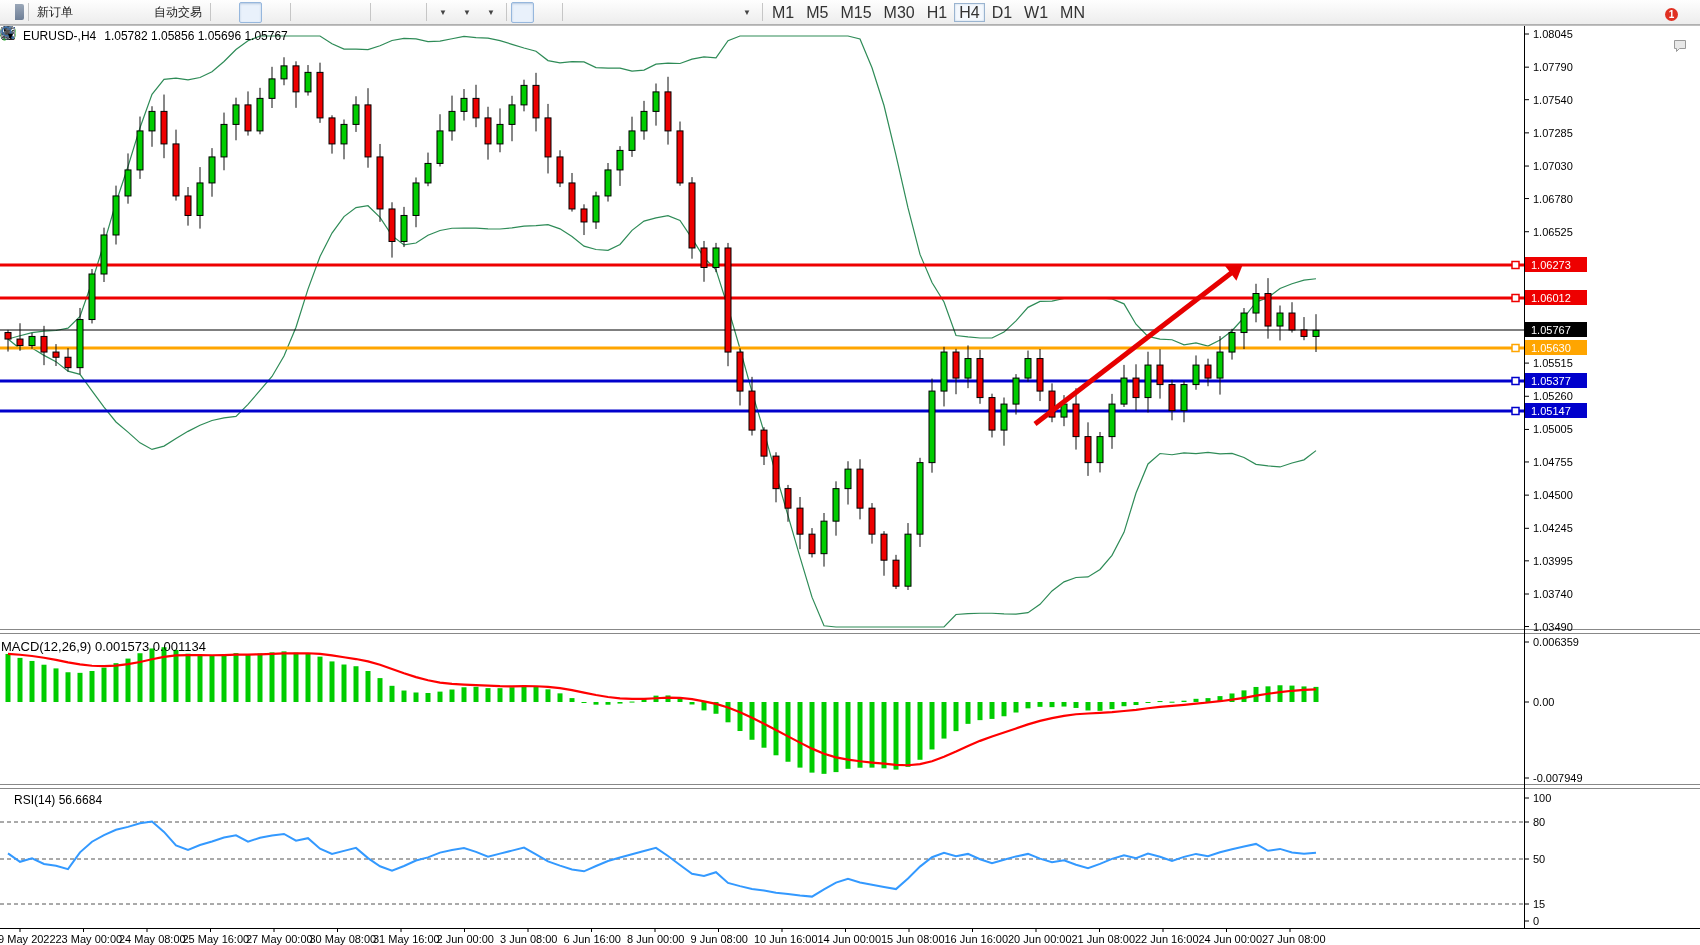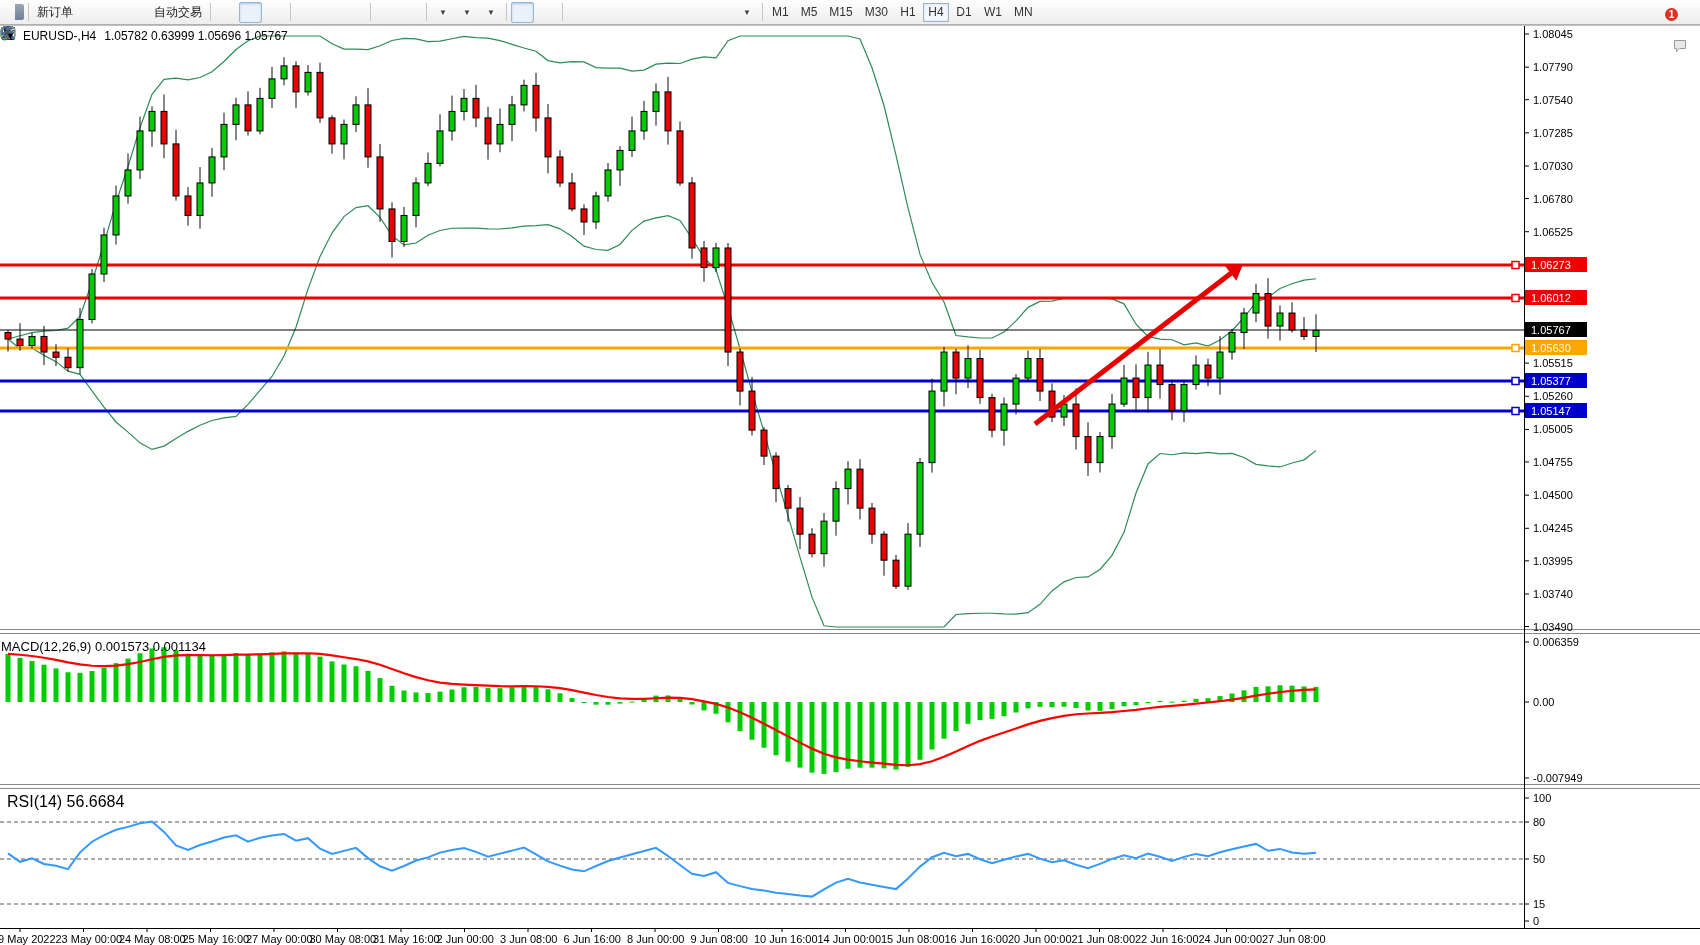--- a/index.html
+++ b/index.html
@@ -8,33 +8,33 @@
   .toolbar{position:absolute;top:0;left:0;width:1700px;height:25px;box-sizing:border-box;
     background:linear-gradient(#fefefe,#ededed);border-bottom:1px solid #b0b0b0;
     display:flex;align-items:center;gap:1px;padding:0 18px;font-size:12px;color:#1a1a1a;white-space:nowrap}
   .tb-btn{height:21px;min-width:23px;display:inline-flex;align-items:center;justify-content:center;gap:3px;
     border:1px solid transparent;border-radius:2px;background:transparent;padding:0 3px;font-size:12px;
     font-family:inherit;color:#1a1a1a;cursor:default}
   .tb-btn.pressed{background:#e9f1fb;border-color:#96b7dd;box-shadow:inset 0 1px 2px rgba(120,150,190,.45)}
   .sep{width:1px;height:18px;background:#c6c6c6;margin:0 3px;flex:0 0 auto}
   .caret{font-size:8px;color:#444;margin-left:1px}
   .tf-btn{height:19px;min-width:26px;padding:0 4px;border:1px solid transparent;background:transparent;
-    font-size:12px;color:#333;font-family:inherit}
+    font-size:16px;color:#333;font-family:inherit}
   .tf-btn.pressed{background:#f4f8fd;border-color:#9ab4d0;box-shadow:inset 0 0 2px #b9cde2}
   .tb-spacer{flex:1 1 auto}
   .badge{position:absolute;top:-4px;right:-6px;width:13px;height:13px;border-radius:50%;background:#e03022;
     color:#fff;font-size:10px;line-height:13px;text-align:center;font-weight:bold}
   .bubble-wrap{position:relative;margin-right:10px}
   .sliver{width:9px;height:16px;background:linear-gradient(#9aa7b8,#6e7f96);border-radius:0 2px 2px 0;margin-left:-3px}
   
   .overlay{position:absolute;font-size:12px;color:#000;pointer-events:none}
   #chart-title{top:29px;left:6px;display:flex;gap:8px;align-items:center}
   #chart-title .tri{font-size:9px;color:#000}
   #macd-label{top:639px;left:1px;font-size:13px}
-  #rsi-label{top:793px;left:7px;font-size:16px}
+  #rsi-label{top:793px;left:14px;font-size:12px}
   svg{position:absolute;left:0;top:25px}
   svg text{font-family:"Liberation Sans","DejaVu Sans",sans-serif}
   .icon16{width:16px;height:16px;display:block}
 </style>
 </head>
 <body>
 
 <div class="toolbar">
   <div class="sliver"></div>
   <span class="sep"></span>
@@ -726,21 +726,21 @@
         <text x="1198.5" y="943" font-size="11" fill="#000000">24 Jun 00:00</text>
         <line x1="1290" y1="928" x2="1290" y2="932" stroke="#000"></line>
         <text x="1262" y="943" font-size="11" fill="#000000">27 Jun 08:00</text>
       </g>
     </svg>
 </div>
 
 <div class="overlay" id="chart-title">
   <span class="tri">▼</span>
   <span>EURUSD-,H4</span>
-  <span>1.05782 0.63999 1.05696 1.05767</span>
+  <span>1.05782 1.05856 1.05696 1.05767</span>
 </div>
 <div class="overlay" id="macd-label">
   <span>MACD(12,26,9)</span>
   <span>0.001573 0.001134</span>
 </div>
 <div class="overlay" id="rsi-label">
   <span>RSI(14)</span>
   <span>56.6684</span>
 </div>
 

